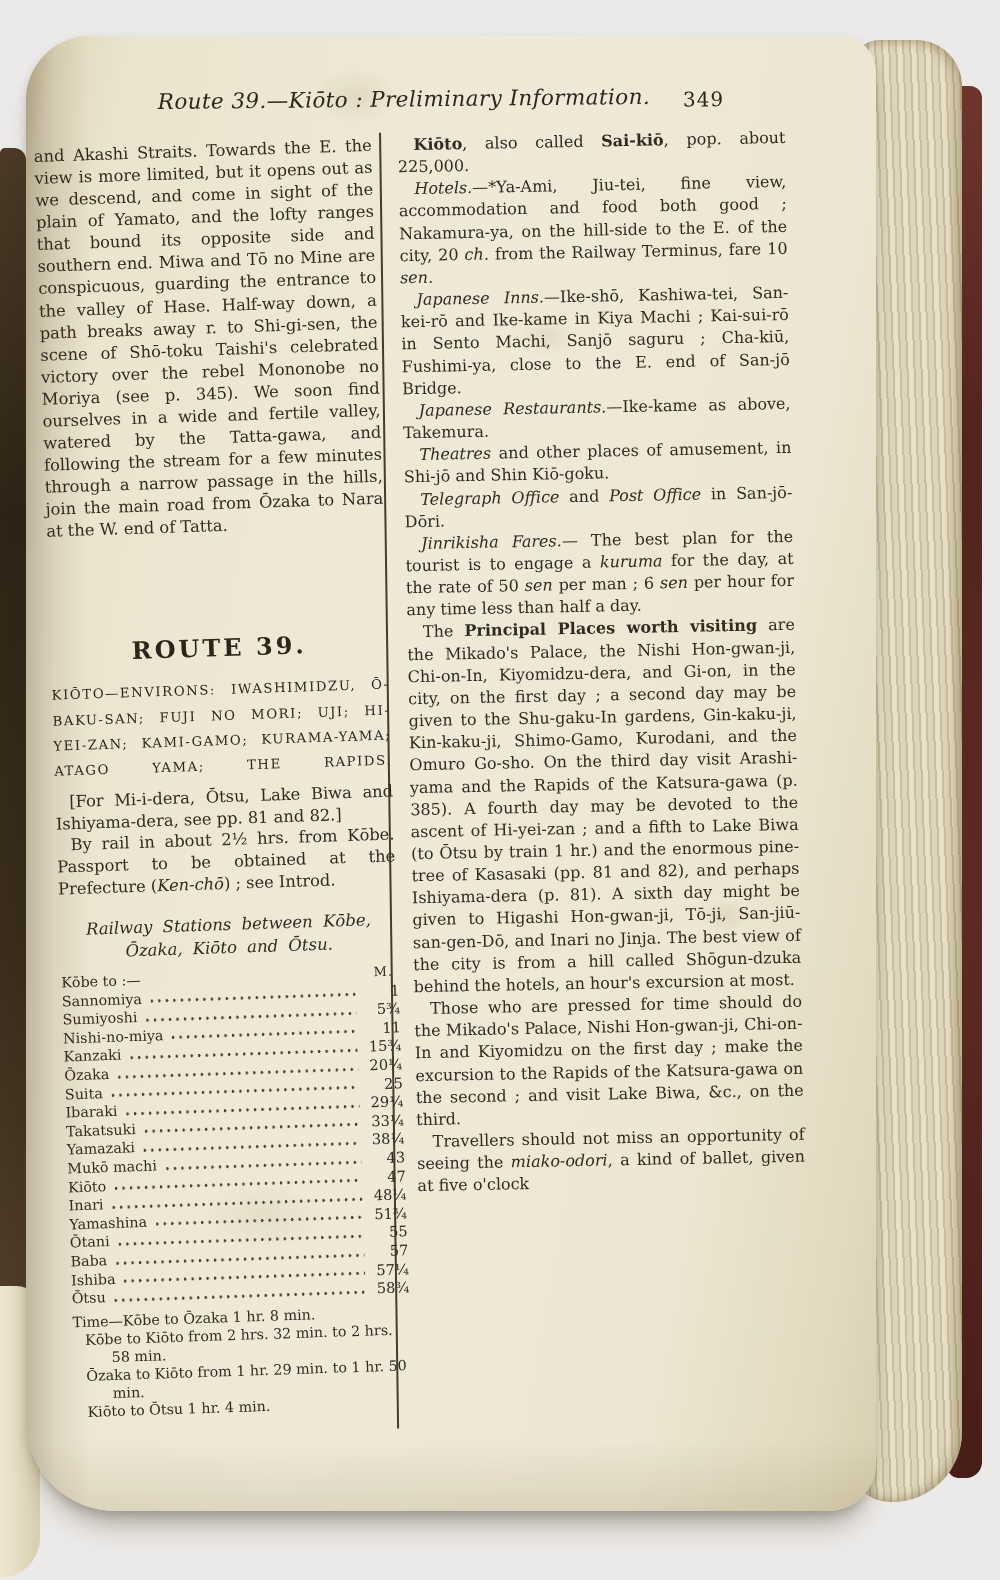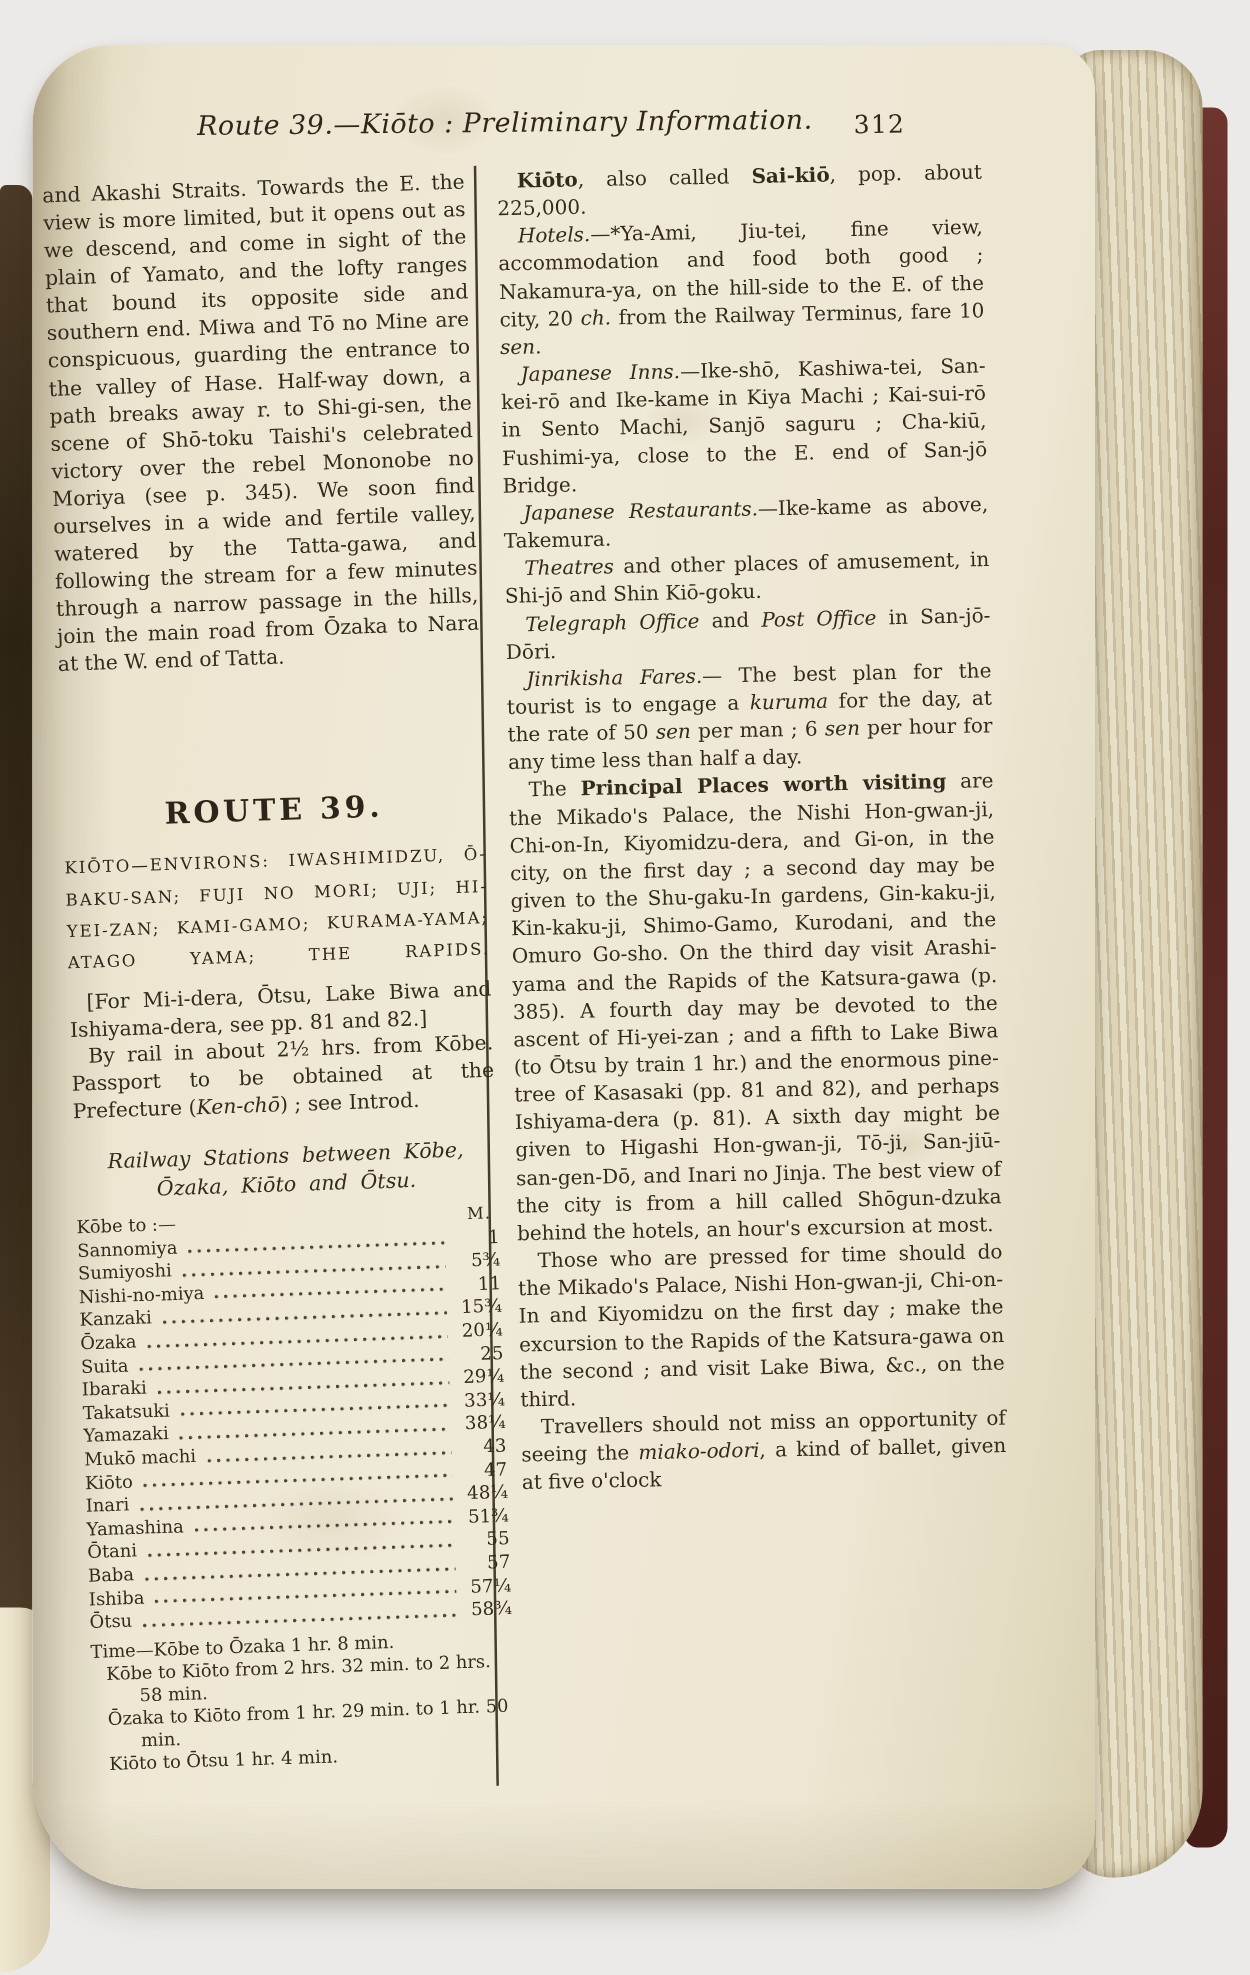--- a/index.html
+++ b/index.html
@@ -80,21 +80,21 @@
   <div class="fore-edge"></div>
   <div class="gutter-dark"></div>
   <div class="corner-page"></div>
 
   <div class="sheet">
     <div class="sheet-inner">
 
       <div class="header">
         <span class="header-title">Route 39.—Kiōto : Preliminary Information.</span>
       </div>
-      <div class="page-num">312</div>
+      <div class="page-num">349</div>
 
       <div class="divider"></div>
 
       <div class="cols">
 
         <div class="col-left">
           <p class="p-intro"><span>and Akashi Straits. Towards the E. the view is more limited, but it opens out as we descend, and come in sight of the plain of Yamato, and the lofty ranges that bound its opposite side and southern end. Miwa and Tō no Mine are conspicuous, guarding the entrance to the valley of Hase. Half-way down, a path breaks away r. to Shi-gi-sen, the scene of Shō-toku Taishi's celebrated victory over the rebel Mononobe no Moriya (see p. 345). We soon find ourselves in a wide and fertile valley, watered by the Tatta-gawa, and following the stream for a few minutes through a narrow passage in the hills, join the main road from Ōzaka to Nara at the W. end of Tatta.</span></p>
           <h2 class="route-head">ROUTE 39.</h2>
           <div class="route-sub">KIŌTO—ENVIRONS: IWASHIMIDZU, Ō-BAKU-SAN; FUJI NO MORI; UJI; HI-YEI-ZAN; KAMI-GAMO; KURAMA-YAMA; ATAGO YAMA; THE RAPIDS.</div>
           <p class="p-note"><span>[For Mi-i-dera, Ōtsu, Lake Biwa and Ishiyama-dera, see pp. 81 and 82.]</span></p>

